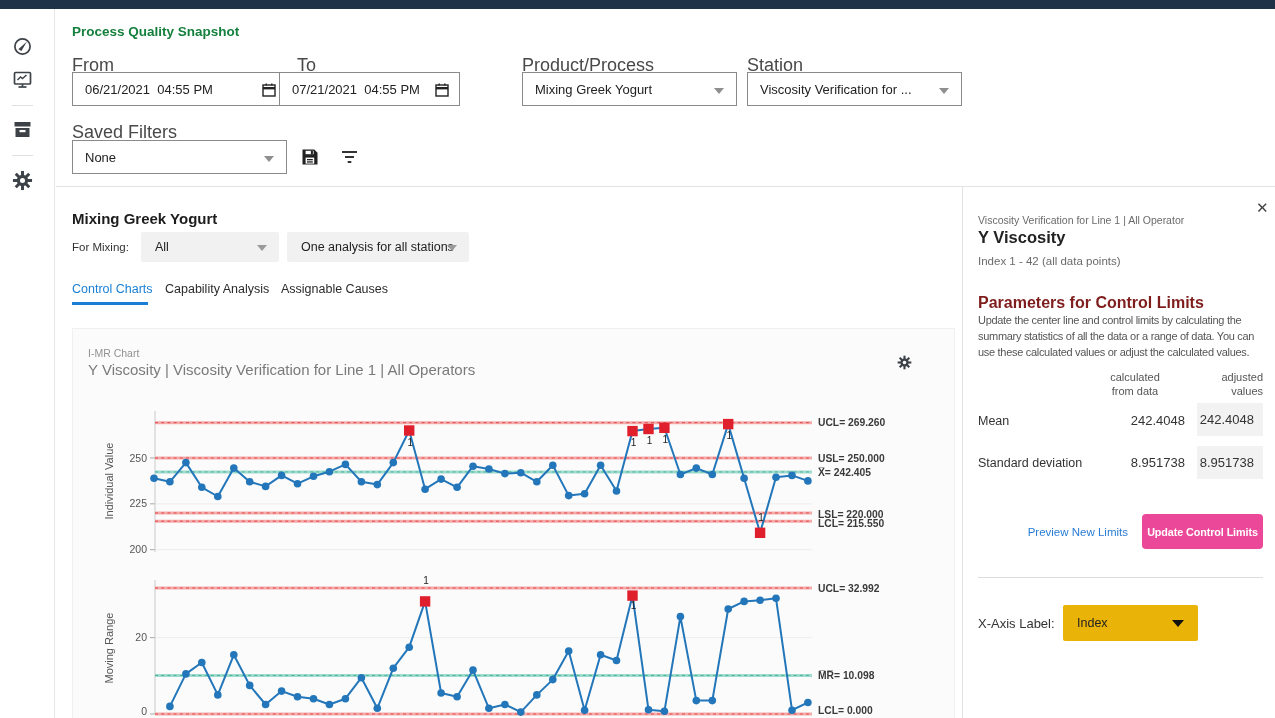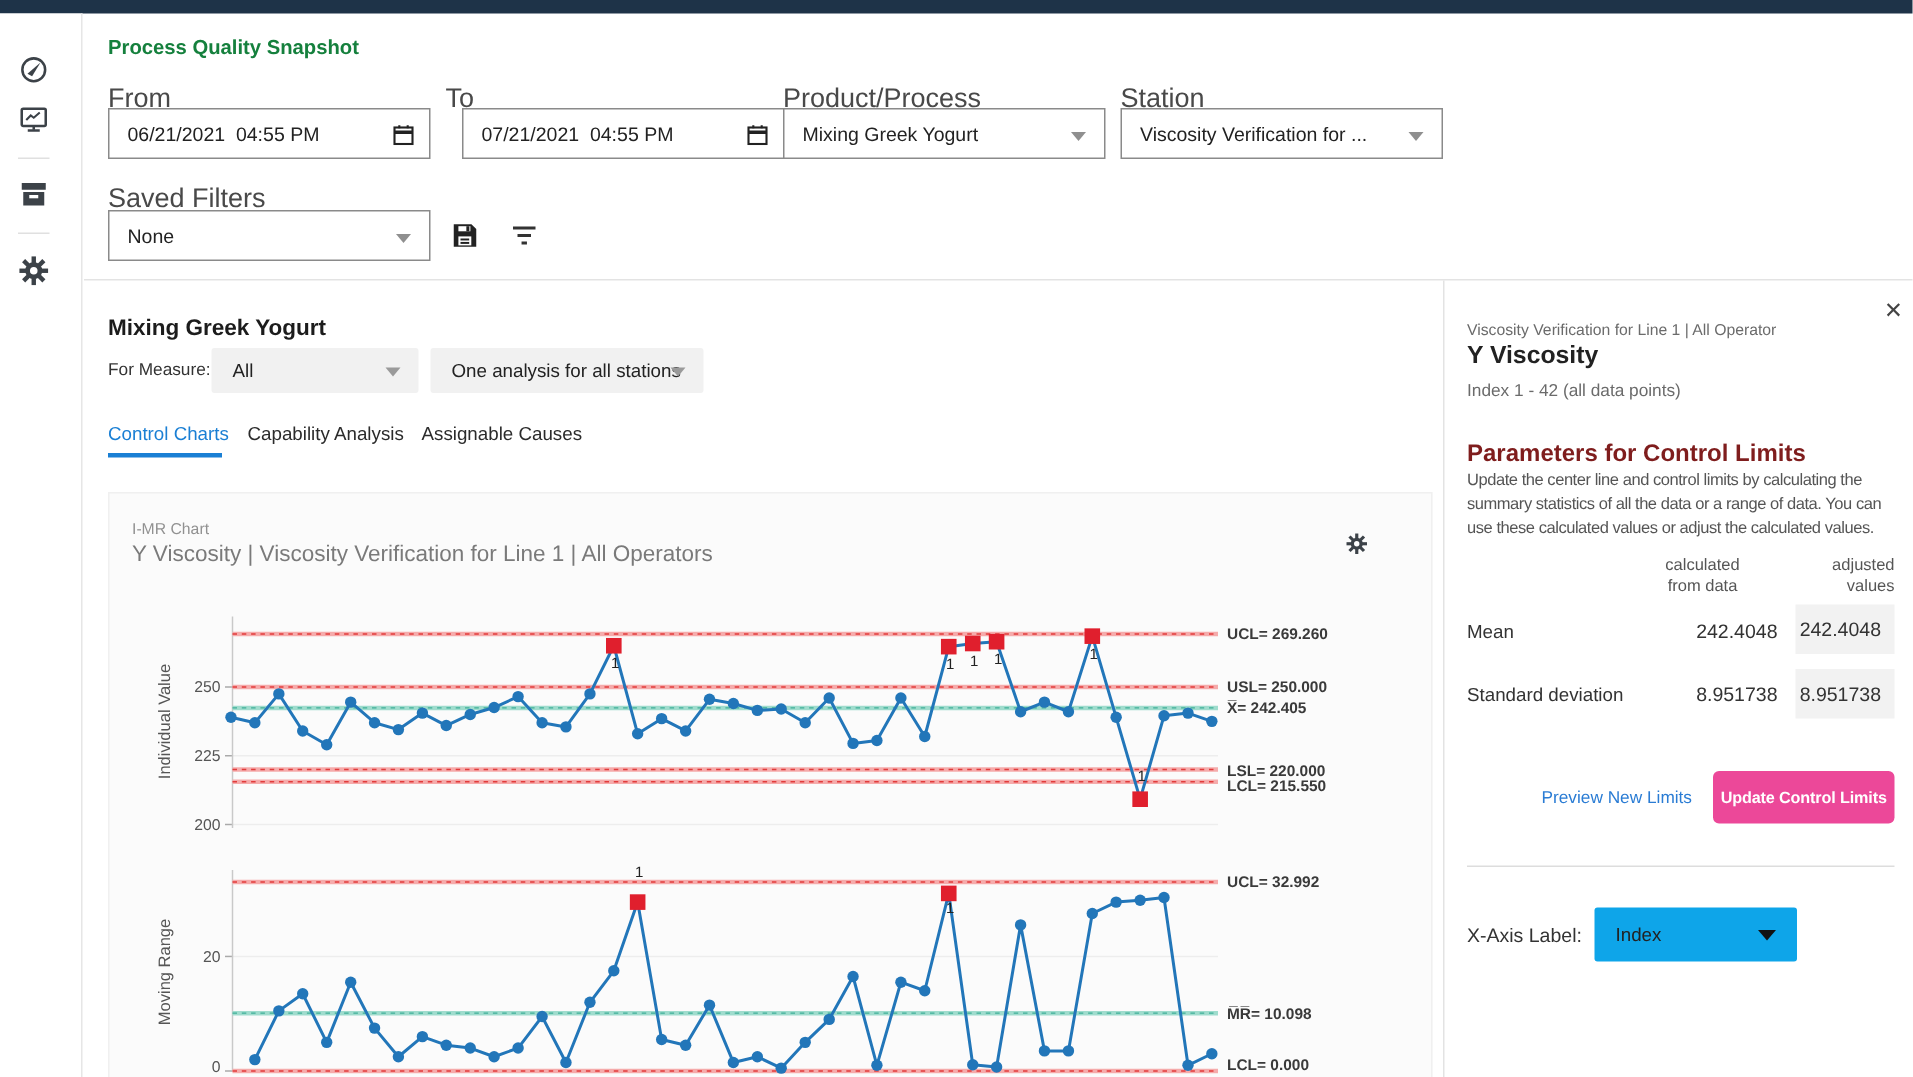--- a/index.html
+++ b/index.html
@@ -81,21 +81,21 @@
 
 <div class="ibox" style="left:72px; top:72px; width:215px">
   <span>06/21/2021  04:55 PM</span>
   <svg class="abs" style="right:10px; top:10px" width="14" height="14" viewBox="0 0 14 14">
       <rect x="1" y="2" width="12" height="11" fill="none" stroke="#222" stroke-width="1.4"></rect>
       <line x1="1" y1="5.2" x2="13" y2="5.2" stroke="#222" stroke-width="2.4"></line>
       <line x1="4.2" y1="0.5" x2="4.2" y2="2.5" stroke="#222" stroke-width="1.4"></line>
       <line x1="9.8" y1="0.5" x2="9.8" y2="2.5" stroke="#222" stroke-width="1.4"></line>
     </svg>
 </div>
-<div class="ibox" style="left:308px; top:72px; width:215px">
+<div class="ibox" style="left:279px; top:72px; width:181px">
   <span>07/21/2021  04:55 PM</span>
   <svg class="abs" style="right:10px; top:10px" width="14" height="14" viewBox="0 0 14 14">
       <rect x="1" y="2" width="12" height="11" fill="none" stroke="#222" stroke-width="1.4"></rect>
       <line x1="1" y1="5.2" x2="13" y2="5.2" stroke="#222" stroke-width="2.4"></line>
       <line x1="4.2" y1="0.5" x2="4.2" y2="2.5" stroke="#222" stroke-width="1.4"></line>
       <line x1="9.8" y1="0.5" x2="9.8" y2="2.5" stroke="#222" stroke-width="1.4"></line>
     </svg>
 </div>
 <div class="ibox" style="left:522px; top:72px; width:215px">
   <span>Mixing Greek Yogurt</span>
@@ -126,21 +126,21 @@
       <line x1="1" y1="2" x2="16" y2="2" stroke="#333" stroke-width="2"></line>
       <line x1="4" y1="7" x2="13" y2="7" stroke="#333" stroke-width="2"></line>
       <line x1="6.7" y1="12" x2="10.3" y2="12" stroke="#333" stroke-width="2"></line>
     </svg>
 </span>
 
 <div id="hdiv" class="abs"></div>
 <div id="panel-divider" class="abs"></div>
 
 <div class="abs" style="left:72px; top:210px; font-size:15px; font-weight:700; color:#1c1c1c">Mixing Greek Yogurt</div>
-<div class="abs" style="left:72px; top:241px; font-size:11.5px; color:#333">For Measure:</div>
+<div class="abs" style="left:72px; top:241px; font-size:11.5px; color:#333">For Mixing:</div>
 <div class="gsel" style="left:141px; top:232px; width:138px">
   <span>All</span>
   <span class="caret" style="right:12px; top:13px; border-top-color:#9a9a9a"></span>
 </div>
 <div class="gsel" style="left:287px; top:232px; width:182px">
   <span>One analysis for all stations</span>
   <span class="caret" style="right:12px; top:13px; border-top-color:#9a9a9a"></span>
 </div>
 
 <div class="tab active" style="left:72px">Control Charts</div>
@@ -332,16 +332,16 @@
 <div class="graybox" style="left:1197px; top:446px; width:66px; height:33px">
     <span>8.951738</span>
   </div>
 
 <div class="pr" style="left:1000px; top:526px; width:128px; text-align:right; font-size:11.5px; color:#2a7cd4">Preview New Limits</div>
 <div class="pr" style="left:1142px; top:514px; width:121px; height:35px; background:#ec4899; border-radius:4px; color:#fff; font-size:10.8px; font-weight:700; letter-spacing:-0.1px; white-space:nowrap; display:flex; align-items:center; justify-content:center">Update Control Limits</div>
 
 <div class="pr" style="left:978px; top:577px; width:285px; border-top:1px solid #ddd"></div>
 
 <div class="pr" style="left:978px; top:616px; font-size:13px; color:#333">X-Axis Label:</div>
-<div class="pr" style="left:1063px; top:605px; width:135px; height:36px; background:#0ea5e9; border-radius:2px; display:flex; align-items:center; padding-left:14px; font-size:12.5px; color:#222">
+<div class="pr" style="left:1063px; top:605px; width:135px; height:36px; background:#eab308; border-radius:2px; display:flex; align-items:center; padding-left:14px; font-size:12.5px; color:#222">
   <span>Index</span>
   <span class="caret" style="right:14px; top:15px; border-top-color:#111; border-left-width:6px; border-right-width:6px; border-top-width:7px"></span>
 </div>
 
 </body></html>

